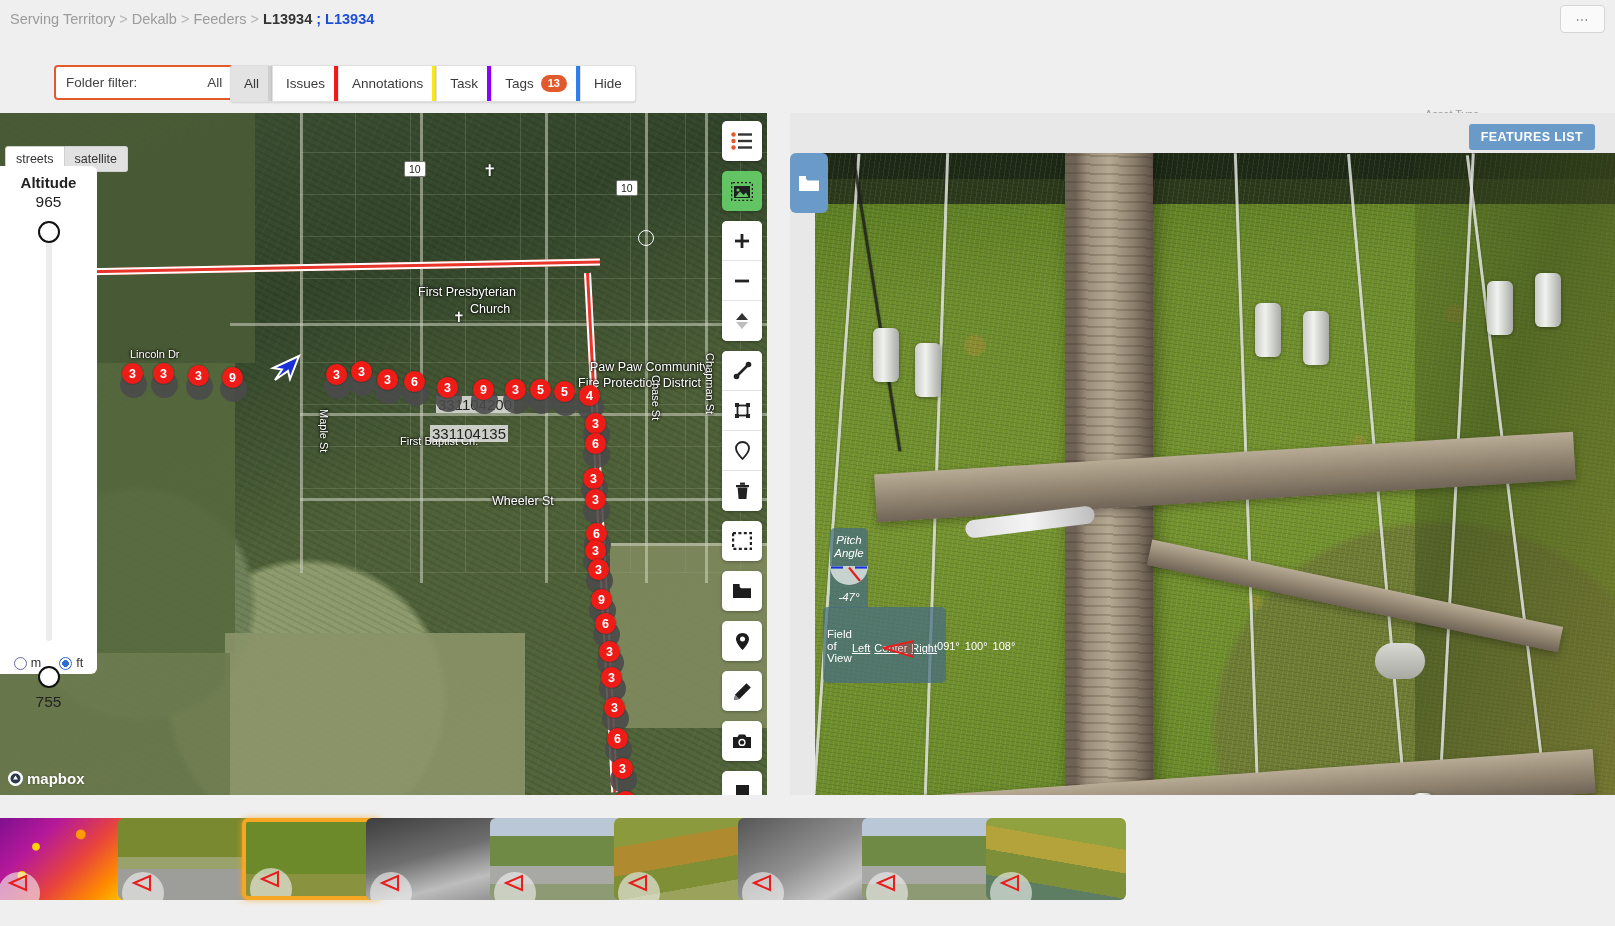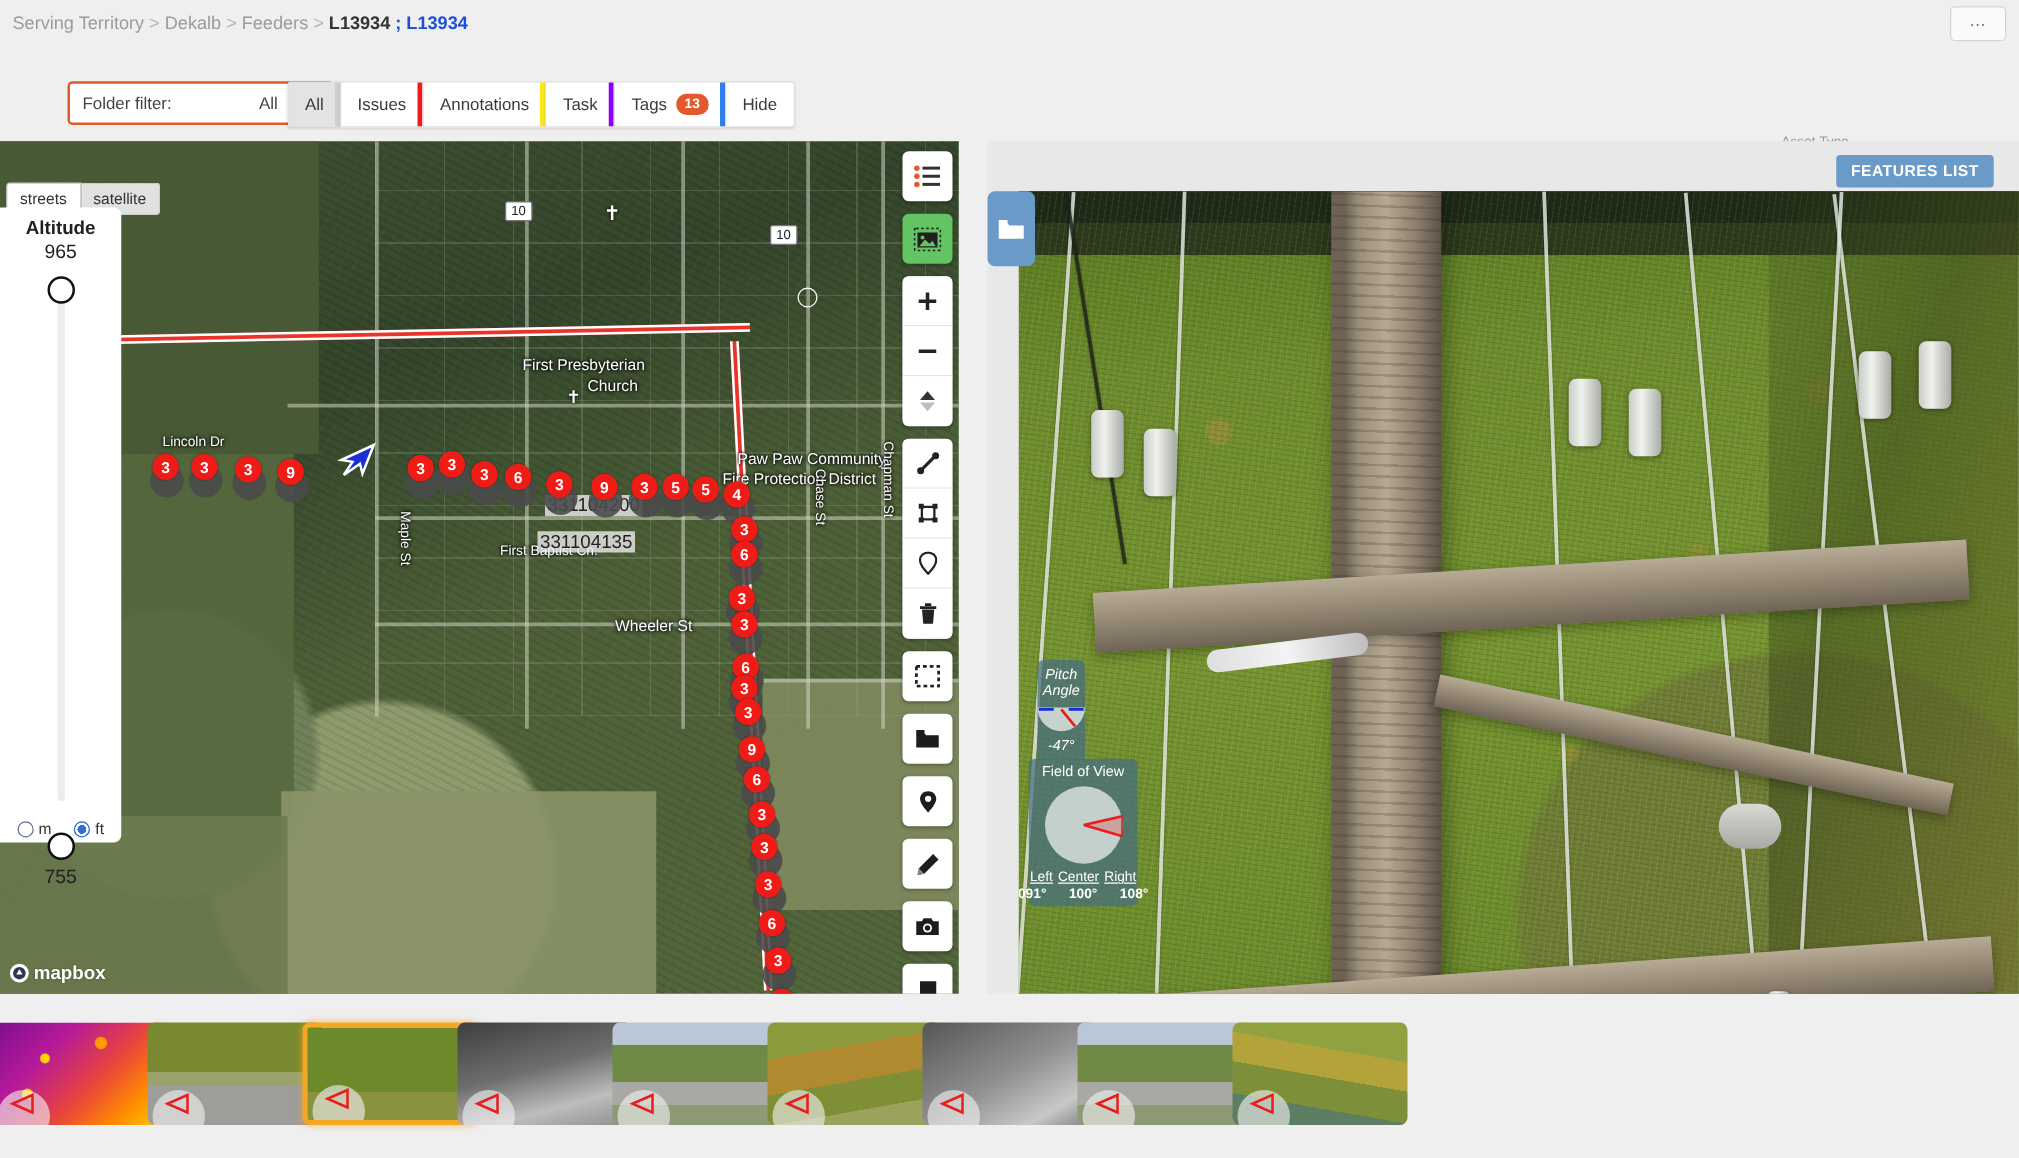--- a/index.html
+++ b/index.html
@@ -265,32 +265,32 @@
     padding: 6px 5px 5px 5px; margin-left: 7px;
     display: flex; flex-direction: column; align-items: center; font-style: italic;
   }
   .pitch-box .t { color: #fff; font-size: 11.5px; line-height: 1.15; text-align: center; }
   .pitch-dial {
     width: 38px; height: 19px; margin-top: 6px; position: relative;
     background: rgba(225,230,228,.82); border-radius: 0 0 38px 38px;
   }
   .pitch-box .deg { color: #fff; font-size: 11.5px; margin-top: 6px; }
   .fov-box {
-    width: 87px; background: rgba(70,110,130,.72); border-radius: 5px;
-    padding: 5px 4px 4px 4px; display: flex; flex-direction: column; align-items: center;
+    width: 123px; background: rgba(70,110,130,.72); border-radius: 5px;
+    padding: 5px 4px 4px 4px; display: flex; flex-direction: row; align-items: center;
     margin-top: -1px;
   }
   .fov-box .t { color: #fff; font-size: 11.5px; }
   .fov-dial {
     width: 62px; height: 62px; border-radius: 50%; margin-top: 5px; position: relative;
     background: rgba(225,230,228,.8);
   }
   .fov-labels { display: flex; gap: 4px; margin-top: 5px; }
   .fov-labels span { color: #fff; font-size: 11px; text-decoration: underline; }
-  .fov-vals { display: flex; gap: 18px; margin-top: 1px; font-weight: bold; }
+  .fov-vals { display: flex; gap: 5px; margin-top: 1px; }
   .fov-vals span { color: #fff; font-size: 11px; }
 
   
   .strip { position: absolute; left: 0; top: 806px; width: 1615px; height: 120px; background: #efefef; }
   .thumb {
     position: absolute; top: 12px; width: 140px; height: 82px; border-radius: 6px;
     overflow: hidden; background: #888;
   }
   .thumb.first { left: -6px; }
   .thumb.sel { border: 4px solid #f5a623; box-shadow: 0 0 6px rgba(245,166,35,.7); }

